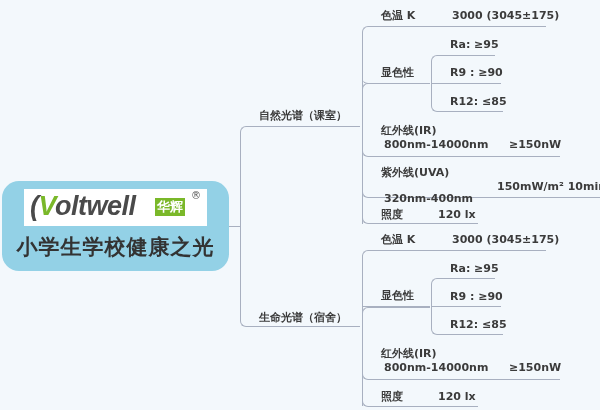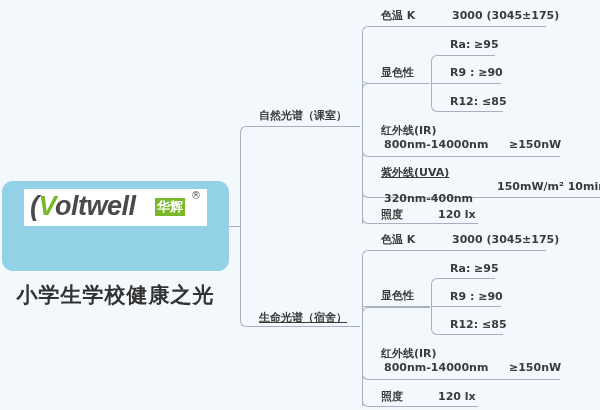--- a/index.html
+++ b/index.html
@@ -10,38 +10,38 @@
     color:#3a3a3a;
   }
   .txt { position:absolute; font-size:11px; font-weight:bold; color:#3b3b3b; white-space:nowrap; line-height:13px; }
   .line { position:absolute; background:#a8b0c0; }
   .under { position:absolute; height:1.4px; background:#a8b0c0; }
   .tl { position:absolute; border-left:1.4px solid #a8b0c0; border-top:1.4px solid #a8b0c0; border-top-left-radius:6px; box-sizing:border-box; }
   .bl { position:absolute; border-left:1.4px solid #a8b0c0; border-bottom:1.4px solid #a8b0c0; border-bottom-left-radius:6px; box-sizing:border-box; }
 
   .root {
     position:absolute; left:2px; top:181px; width:227px; height:90px;
-    background:#93d1e6; border-radius:11px;
+    background:#93d1e6; border-radius:17px;
   }
   .logo-box {
     position:absolute; left:22px; top:8px; width:183px; height:37px; background:#ffffff;
   }
   .logo-text {
     position:absolute; left:6px; top:2px; font-family:"Liberation Sans", sans-serif;
     font-size:27px; font-weight:bold; font-style:italic; color:#4a4a4a; letter-spacing:-0.5px;
   }
   .logo-v { color:#7ab829; }
   .logo-cn {
     position:absolute; left:131px; top:9px; background:#7ab829; color:#ffffff;
     font-size:13px; font-weight:bold; padding:1px 2px; line-height:16px;
   }
   .logo-reg { position:absolute; left:167px; top:1px; font-size:10px; color:#555; }
   .root-title {
     position:absolute; left:0; width:227px; top:52px; text-align:center;
-    font-size:21px; font-weight:bold; color:#333333; letter-spacing:1px;margin-top:48px;
+    font-size:21px; font-weight:bold; color:#333333; letter-spacing:1px;
   }
 </style>
 </head>
 <body>
 
 <div class="root">
   <div class="logo-box">
     <span class="logo-text"><span>(</span><span class="logo-v">V</span><span>oltwell</span></span>
     <span class="logo-cn">华辉</span>
     <span class="logo-reg">®</span>
@@ -70,29 +70,29 @@
 <div class="txt" style="left:450px;top:38px;">Ra: ≥95</div>
 <div class="txt" style="left:450px;top:66px;">R9 : ≥90</div>
 <div class="txt" style="left:450px;top:95px;">R12:  ≤85</div>
 
 <div class="bl" style="left:362px;top:126px;width:198px;height:31px;"></div>
 <div class="txt" style="left:381px;top:124px;">红外线(IR)</div>
 <div class="txt" style="left:384px;top:138px;">800nm-14000nm</div>
 <div class="txt" style="left:509px;top:138px;">≥150nW</div>
 
 <div class="bl" style="left:362px;top:156px;width:240px;height:42px;border-top:none;"></div>
-<div class="txt" style="left:381px;top:166px;text-decoration:underline;">紫外线(UVA)</div>
+<div class="txt" style="left:381px;top:166px;">紫外线(UVA)</div>
 <div class="txt" style="left:384px;top:192px;">320nm-400nm</div>
 <div class="txt" style="left:497px;top:180px;">150mW/m² 10min</div>
 
 <div class="bl" style="left:362px;top:197px;width:116px;height:27px;"></div>
 <div class="txt" style="left:381px;top:208px;">照度</div>
 <div class="txt" style="left:438px;top:208px;">120 lx</div>
 
-<div class="txt" style="left:259px;top:311px;text-decoration:underline;">生命光谱（宿舍）</div>
+<div class="txt" style="left:259px;top:311px;">生命光谱（宿舍）</div>
 
 <div class="tl" style="left:362px;top:250px;width:184px;height:78px;"></div>
 <div class="line" style="left:362px;top:326px;width:1.4px;height:80px;"></div>
 
 <div class="txt" style="left:381px;top:233px;">色温 K</div>
 <div class="txt" style="left:452px;top:233px;">3000 (3045±175)</div>
 
 <div class="tl" style="left:362px;top:307px;width:68px;height:20px;"></div>
 <div class="under" style="left:362px;top:306px;width:68px;"></div>
 <div class="txt" style="left:381px;top:289px;">显色性</div>

